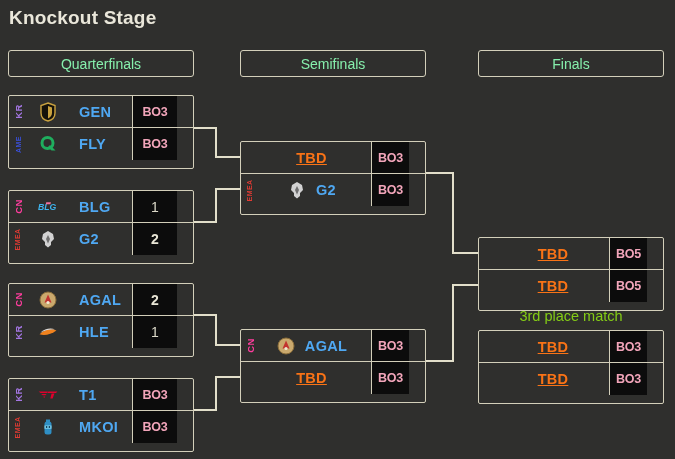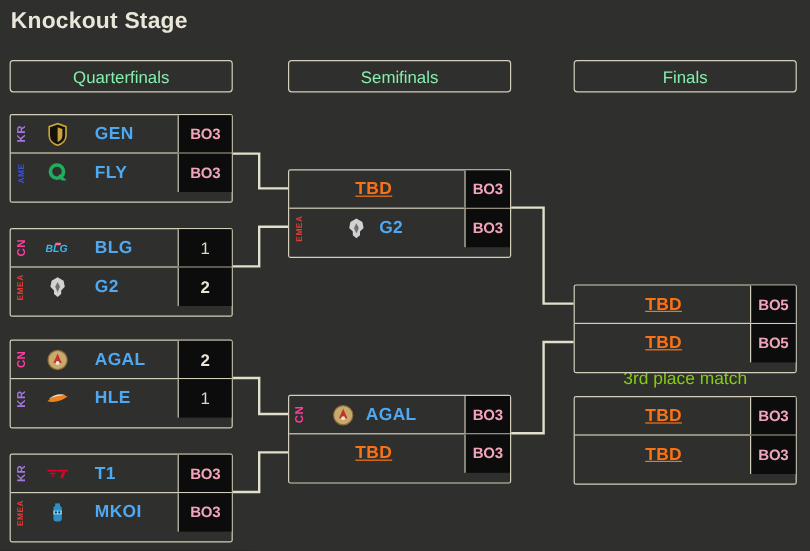--- a/index.html
+++ b/index.html
@@ -21,21 +21,21 @@
     border-radius:3px;display:flex;align-items:center;justify-content:center;
     font-size:14px;color:#86efac;font-weight:500;}
 
   svg.connectors{position:absolute;left:0;top:0;z-index:1;}
 
   .match{position:absolute;width:186px;height:74px;border:1px solid var(--line);
     border-radius:2px;z-index:2;background:var(--bg);}
   .row{position:relative;height:32px;display:flex;align-items:center;}
   .row.top{border-bottom:1px solid var(--line);}
 
-  .score{position:absolute;right:0;top:0;bottom:0;width:45px;background:var(--black);
+  .score{position:absolute;right:16px;top:0;bottom:0;width:45px;background:var(--black);
     border-left:1px solid var(--line);display:flex;align-items:center;justify-content:center;}
   .score.narrow{width:38px;}
   .fmt{color:var(--pink);font-weight:700;font-size:12.5px;letter-spacing:-0.2px;}
   .num{color:#dcd9c9;font-weight:400;font-size:14px;}
   .num.win{color:var(--cream);font-weight:800;}
 
   .region{position:absolute;left:0;top:0;bottom:0;width:18px;display:flex;
     align-items:center;justify-content:center;}
   .region span{transform:rotate(-90deg);font-weight:700;white-space:nowrap;letter-spacing:0.4px;}
   .rshort{font-size:9.5px;}

